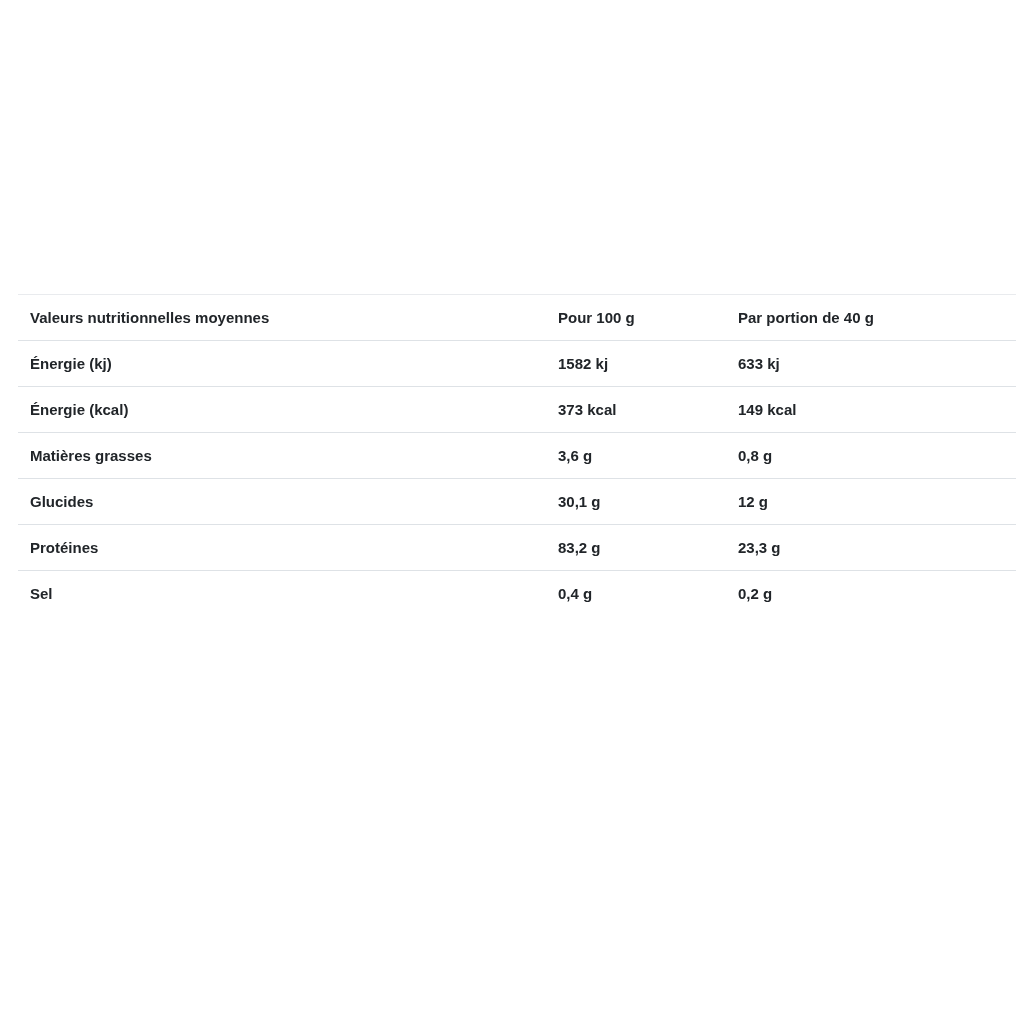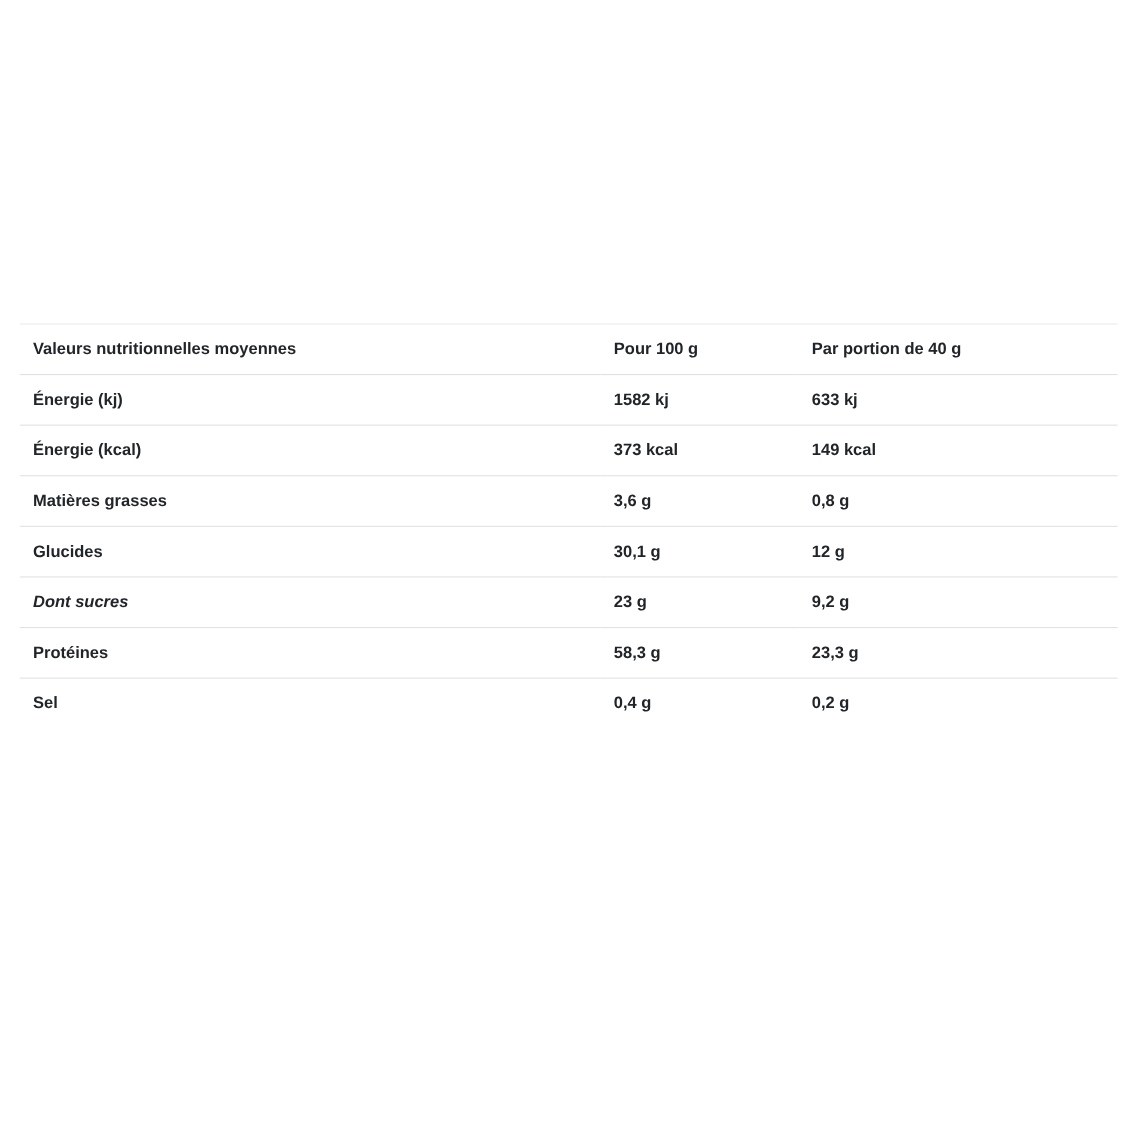--- a/index.html
+++ b/index.html
@@ -88,28 +88,23 @@
         <tr>
           <td class="label-cell">Matières grasses</td>
           <td>3,6 g</td>
           <td>0,8 g</td>
         </tr>
         <tr>
           <td class="label-cell">Glucides</td>
           <td>30,1 g</td>
           <td>12 g</td>
         </tr>
-        <tr class="italic">
-          <td class="label-cell">Dont sucres</td>
-          <td>23 g</td>
-          <td>9,2 g</td>
-        </tr>
         <tr>
           <td class="label-cell">Protéines</td>
-          <td>58,3 g</td>
+          <td>83,2 g</td>
           <td>23,3 g</td>
         </tr>
         <tr>
           <td class="label-cell">Sel</td>
           <td>0,4 g</td>
           <td>0,2 g</td>
         </tr>
       </tbody>
     </table>
   </div>

